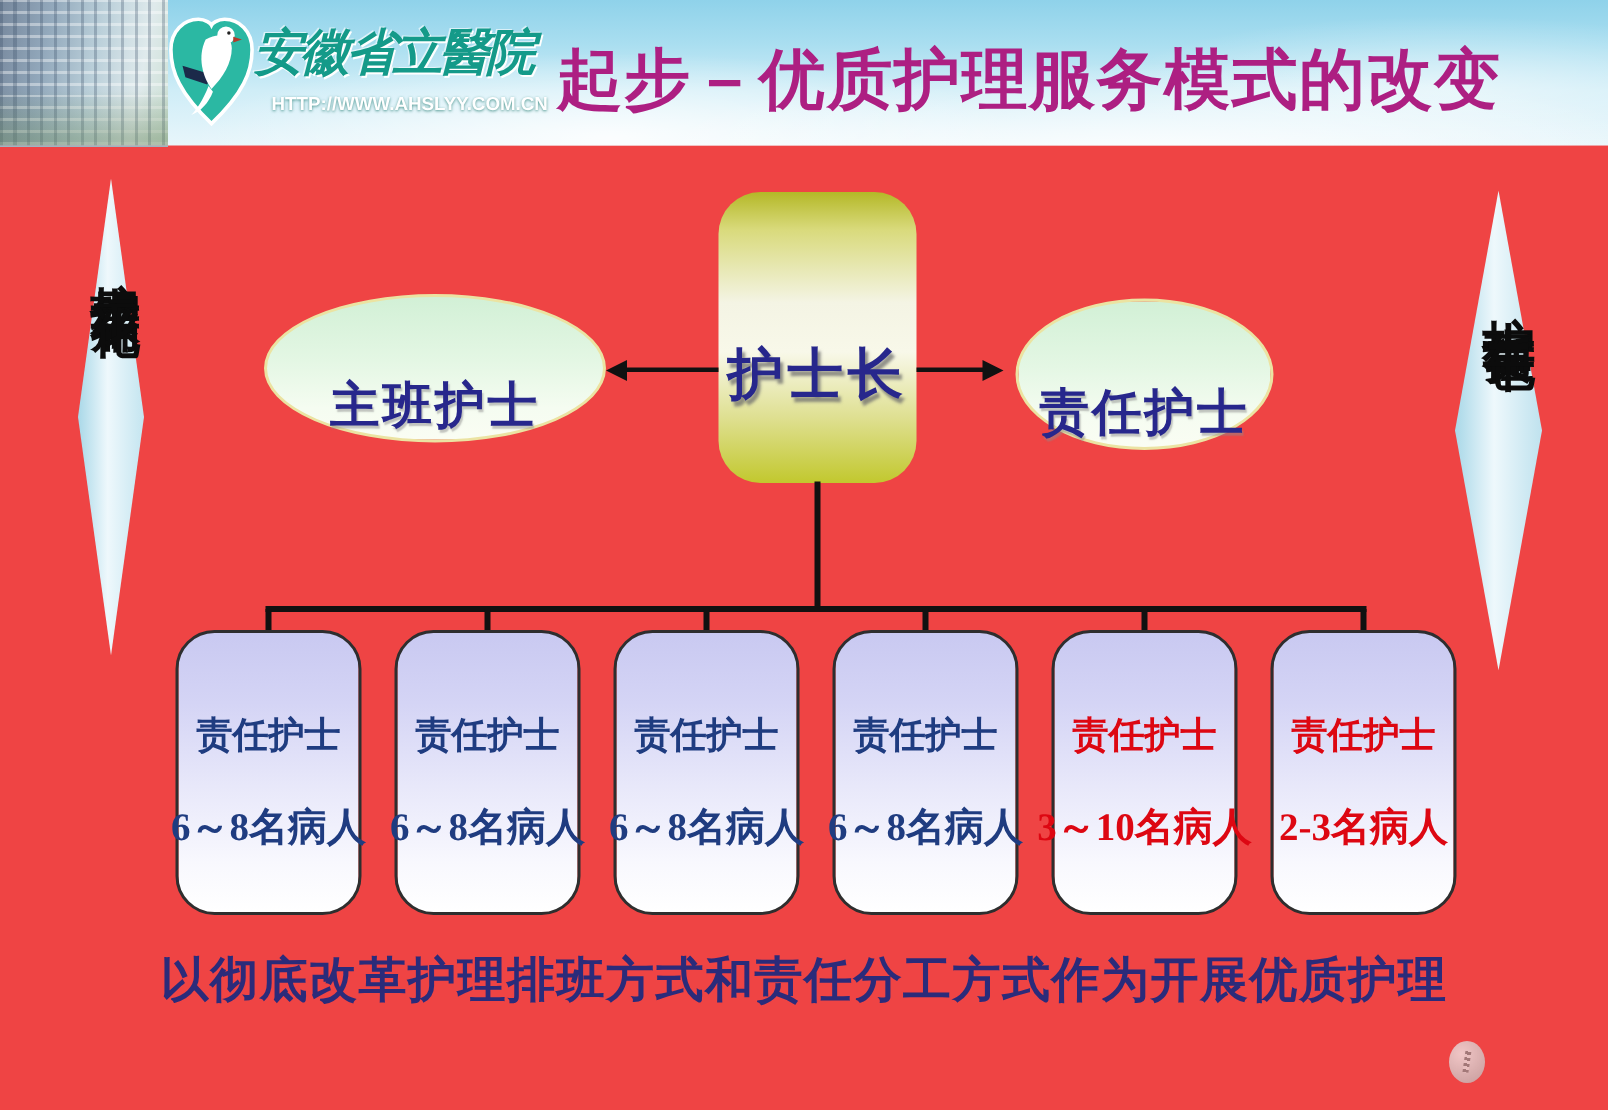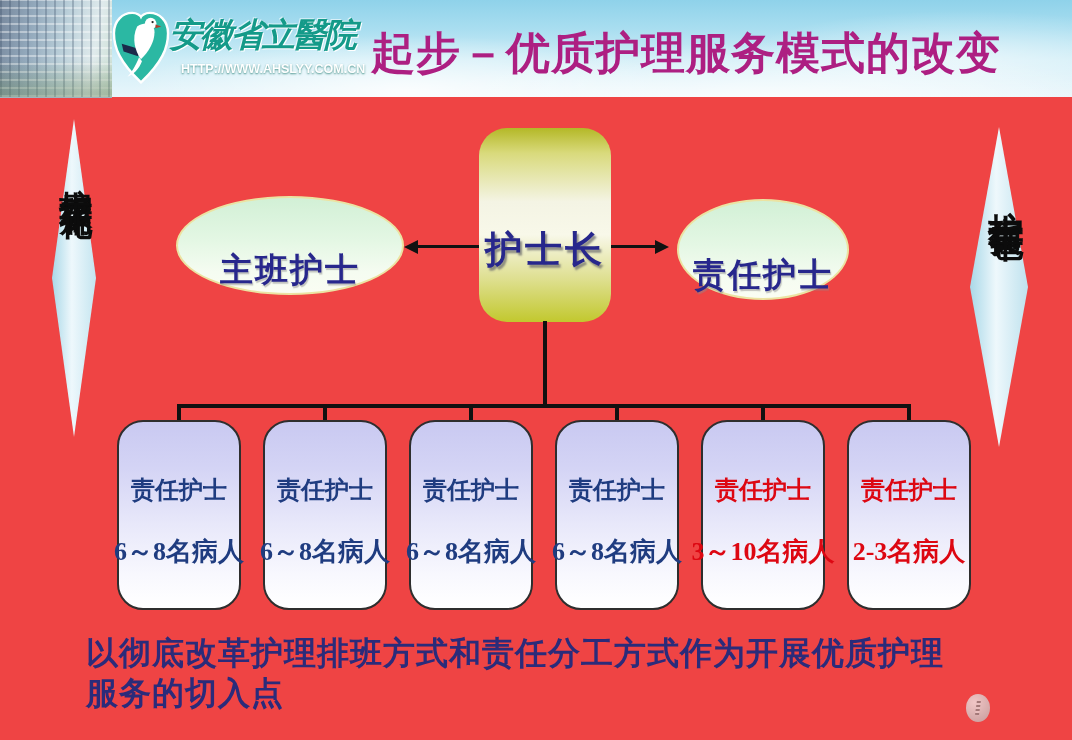--- a/index.html
+++ b/index.html
@@ -70,21 +70,21 @@
   
   .cbox{position:absolute;top:420px;width:124px;height:190px;box-sizing:border-box;
     border:2px solid #2e2e2e;border-radius:26px;
     background:linear-gradient(180deg,#c9c9f1 0%,#d4d4f5 25%,#e8e8fa 55%,#f8f8fe 82%,#ffffff 100%);
     display:flex;flex-direction:column;align-items:center;}
   .cbox .role{margin-top:52px;font-size:24px;font-weight:bold;color:#1F3C80;white-space:nowrap;}
   .cbox .patients{margin-top:28px;font-size:26px;font-weight:bold;color:#1F3C80;white-space:nowrap;}
   .cbox.red .role,.cbox.red .patients{color:#DD0712;}
 
   
-  .caption{position:absolute;left:86px;top:633px;width:900px;text-align:left;
+  .caption{position:absolute;left:86px;top:633px;width:900px;text-align:center;
     font-size:32px;font-weight:bold;color:#2B2B7A;line-height:40px;letter-spacing:1px;}
 
   
   .watermark{position:absolute;left:966px;top:694px;width:24px;height:28px;border-radius:50%;
     background:radial-gradient(circle at 35% 30%, #f2f2f2 0%, #d8d8d8 45%, #b9b9b9 100%);
     opacity:.75;}
   .watermark::after{content:"";position:absolute;left:10px;top:6px;width:4px;height:15px;
     background:repeating-linear-gradient(0deg,#8a8a8a 0 2px,#e8e8e8 2px 4px);
     transform:rotate(8deg);}
 </style>
@@ -184,17 +184,16 @@
     <span class="role">责任护士</span>
     <span class="patients">3～10名病人</span>
   </div>
   <div class="cbox red" style="left:847px;">
     <span class="role">责任护士</span>
     <span class="patients">2-3名病人</span>
   </div>
 
   <div class="caption">
     <div>以彻底改革护理排班方式和责任分工方式作为开展优质护理</div>
-    <div>服务的切入点</div>
   </div>
 
   <div class="watermark"></div>
 </div>
 
 </body></html>

